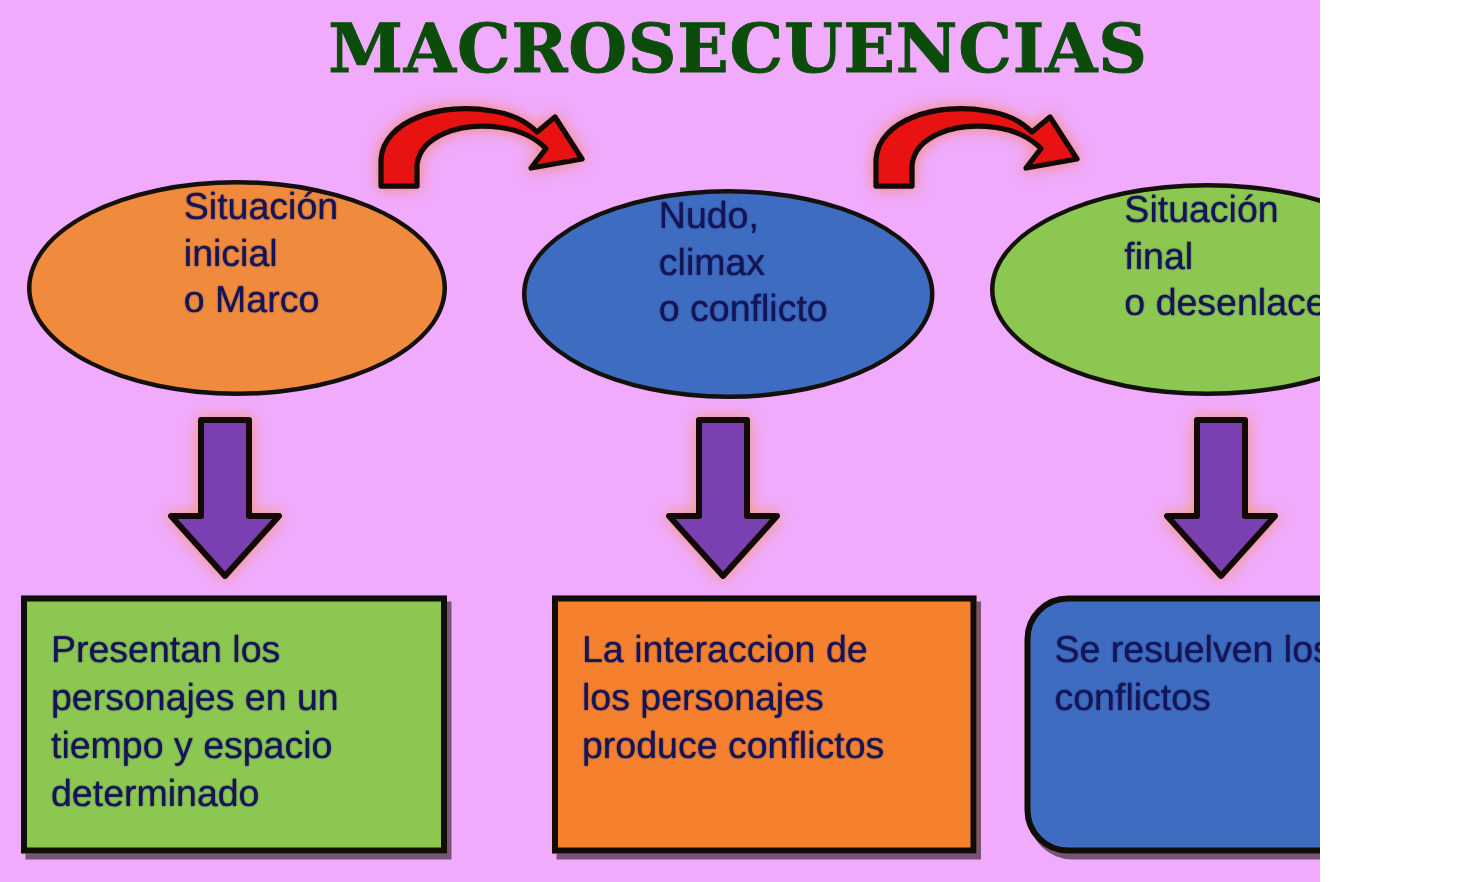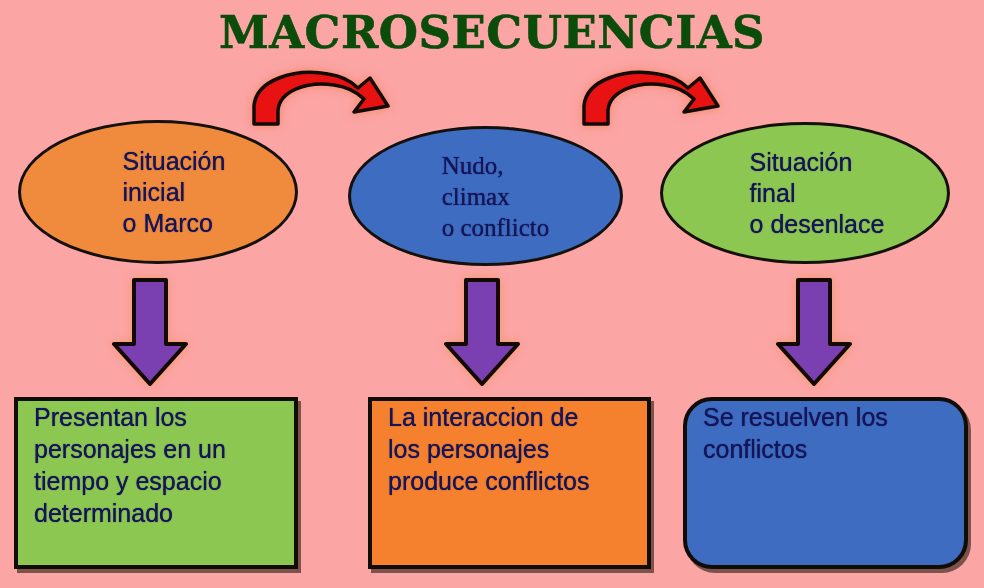--- a/index.html
+++ b/index.html
@@ -3,23 +3,23 @@
 <meta charset="utf-8">
 <title>Macrosecuencias</title>
 <style>
   html, body {
     margin: 0;
     padding: 0;
     background: #ffffff;
   }
   #stage {
     position: relative;
-    width: 984px;
+    width: 880px;
     height: 588px;
-    background: #fca5a5;
+    background: #f0abfc;
     overflow: hidden;
     font-family: "Liberation Sans", sans-serif;
   }
 
   
   #title {
     position: absolute;
     left: 0;
     top: 6px;
     width: 984px;
@@ -33,34 +33,33 @@
     white-space: nowrap;
   }
 
   
   .ellipse {
     position: absolute;
     border: 3px solid #14100c;
     border-radius: 50%;
     box-sizing: border-box;
     display: flex;
-    align-items: center;
     justify-content: center;
   }
   .ellipse-text {
     color: #141456;
     font-size: 25px;
     line-height: 31px;
     text-align: left;
     white-space: pre-line;
     text-shadow: 0 0 1px #141456;
     padding-left: 8px;
   }
   .ell-orange { background: #f08a3c; }
-  .ell-blue   { background: #3d6cc0; font-family: Liberation Serif, serif; }
+  .ell-blue   { background: #3d6cc0; }
   .ell-green  { background: #8cc751; }
 
   #ellipse-0 { left: 18px;  top: 120px; width: 280px; height: 144px; }
   #ellipse-1 { left: 348px; top: 126px; width: 275px; height: 140px; }
   #ellipse-2 { left: 660px; top: 122px; width: 290px; height: 142px; }
 
   #ellipse-0 .ellipse-text { transform: translateX(12px); }
   #ellipse-1 .ellipse-text { transform: translateX(6px); }
   #ellipse-2 .ellipse-text { transform: translateX(8px); }
 
@@ -88,21 +87,21 @@
     box-sizing: border-box;
     box-shadow: 3px 4px 0 rgba(20,12,4,0.55);
   }
   .box-text {
     color: #141456;
     font-size: 25px;
     line-height: 32px;
     text-align: left;
     white-space: pre-line;
     text-shadow: 0 0 1px #141456;
-    padding: 0 10px 0 16px;
+    padding: 16px 10px 0 16px;
   }
   .box-green  { background: #8cc751; }
   .box-orange { background: #f5812f; }
   .box-blue   { background: #3d6cc0; border-radius: 29px; }
 
   #box-0 { left: 14px;  top: 397px; width: 284px; height: 172px; }
   #box-1 { left: 368px; top: 397px; width: 283px; height: 172px; }
   #box-2 { left: 683px; top: 397px; width: 285px; height: 172px; }
 </style>
 </head>

